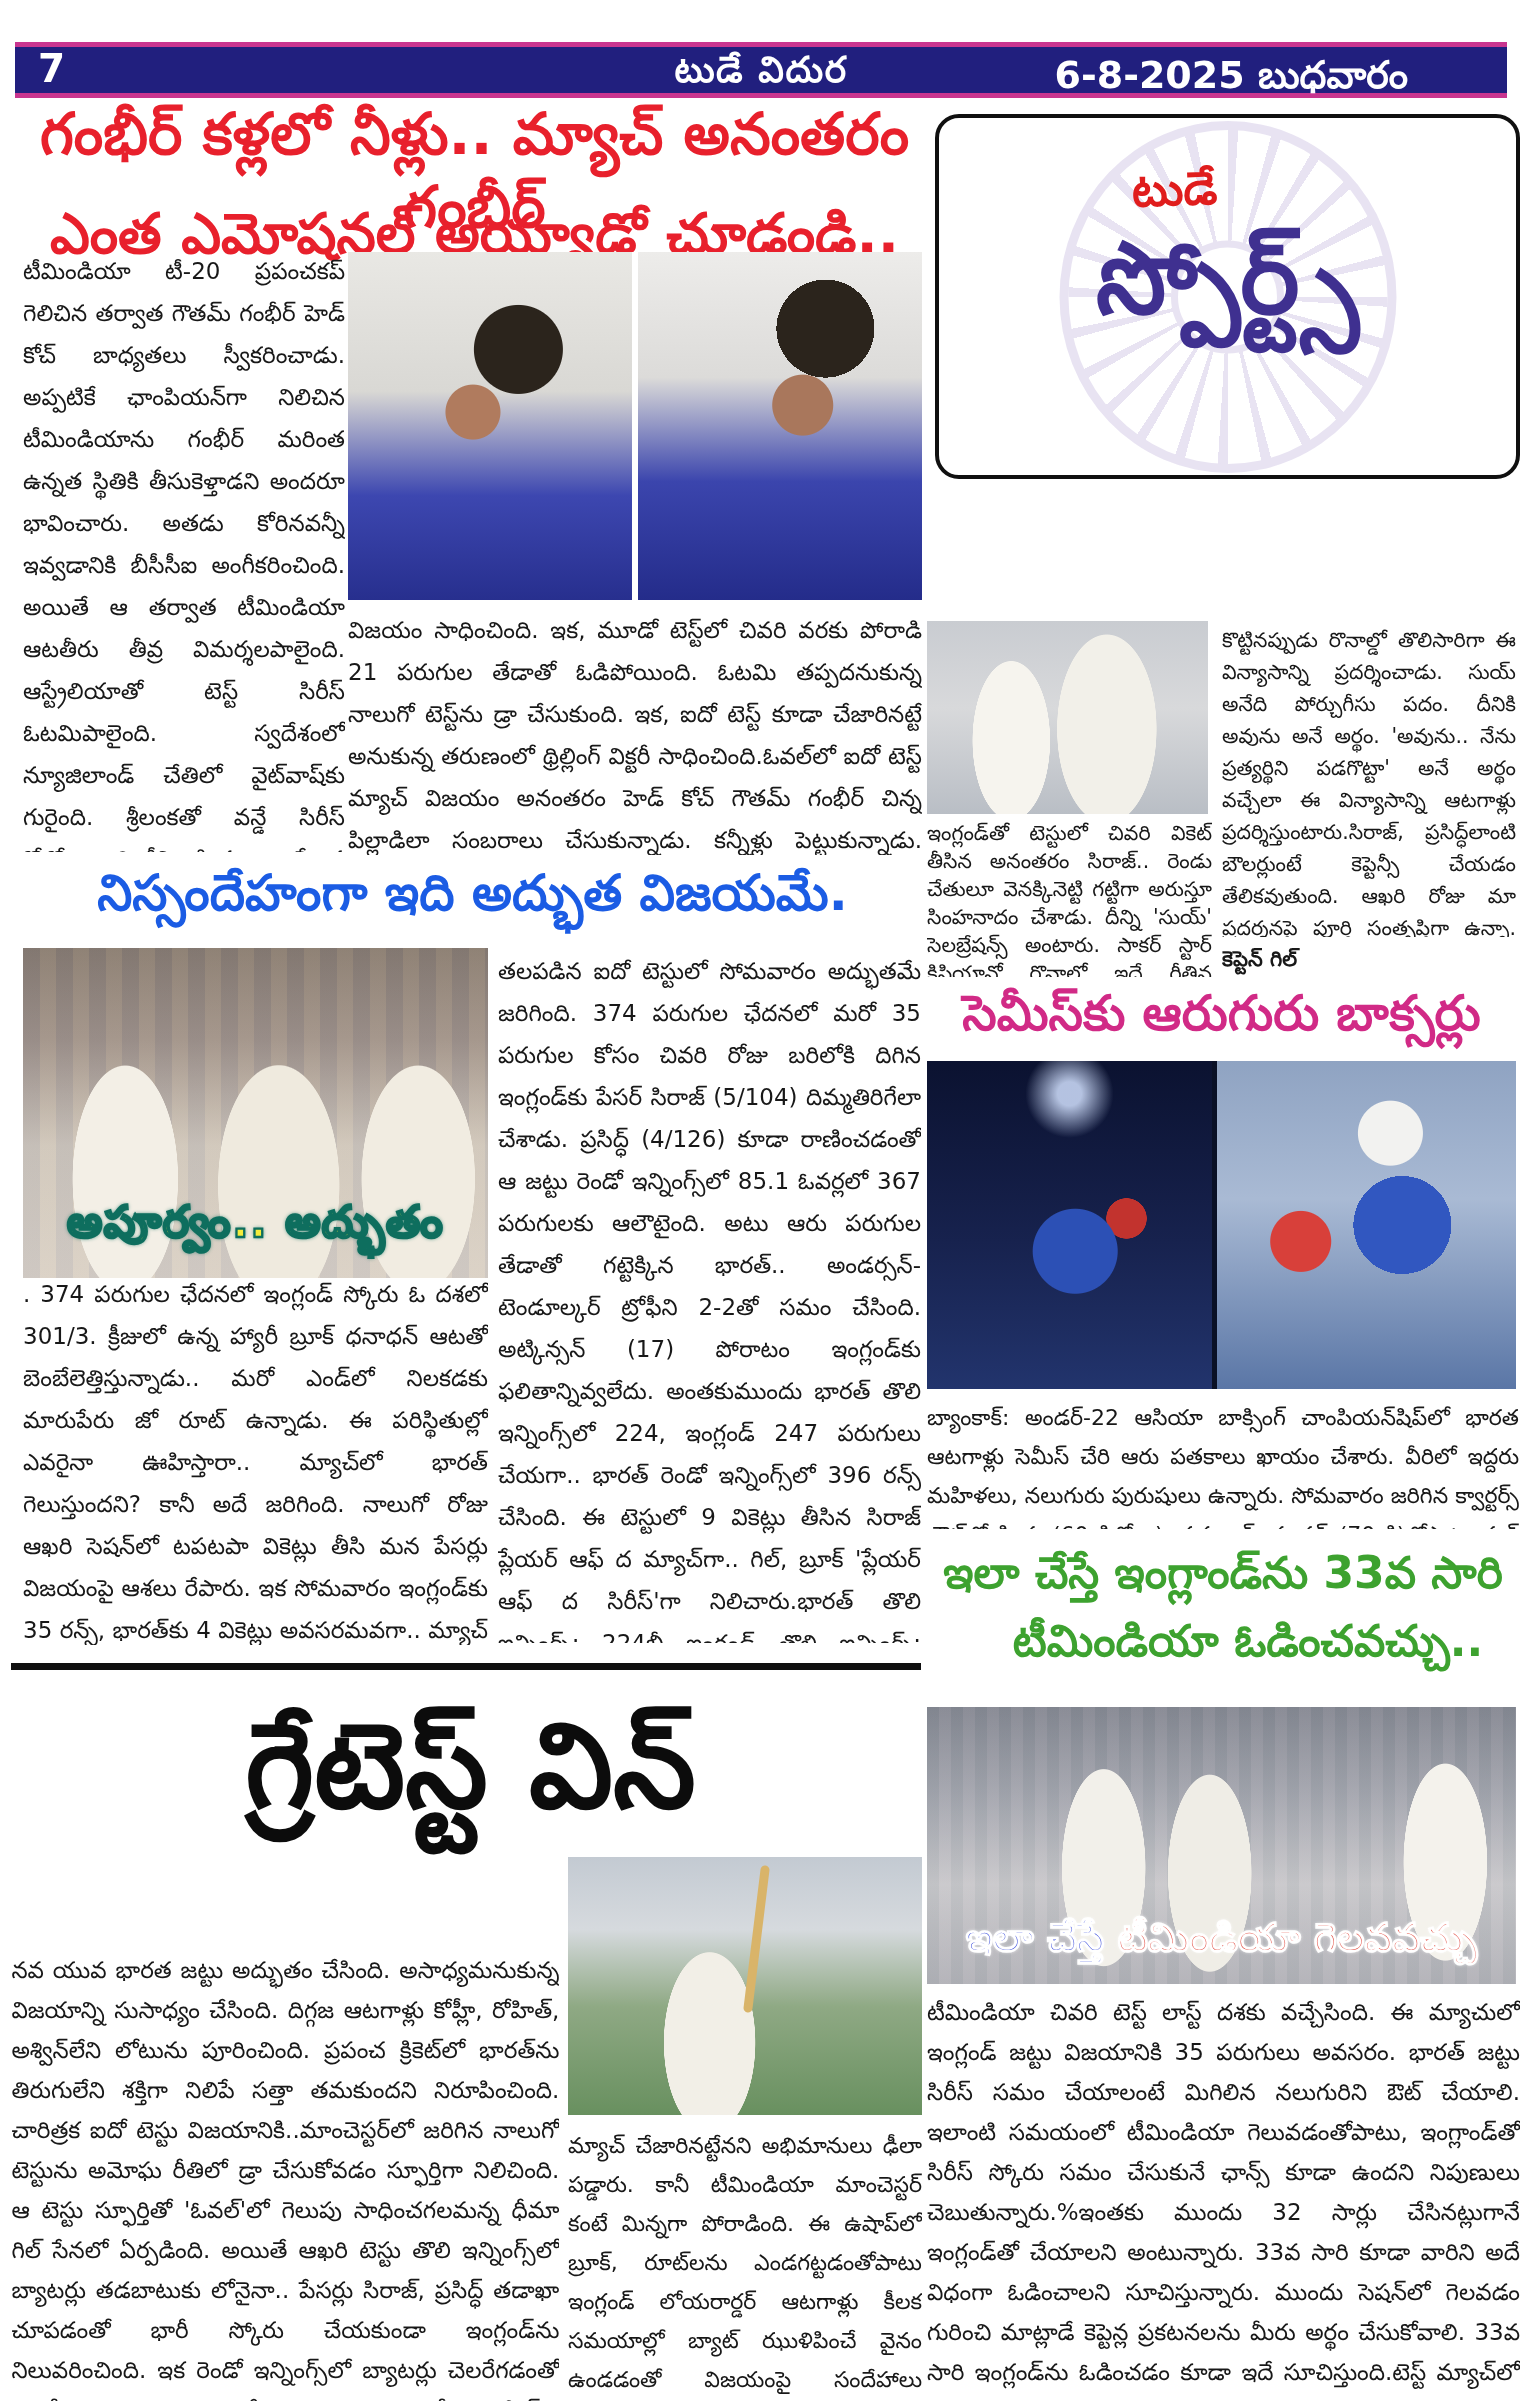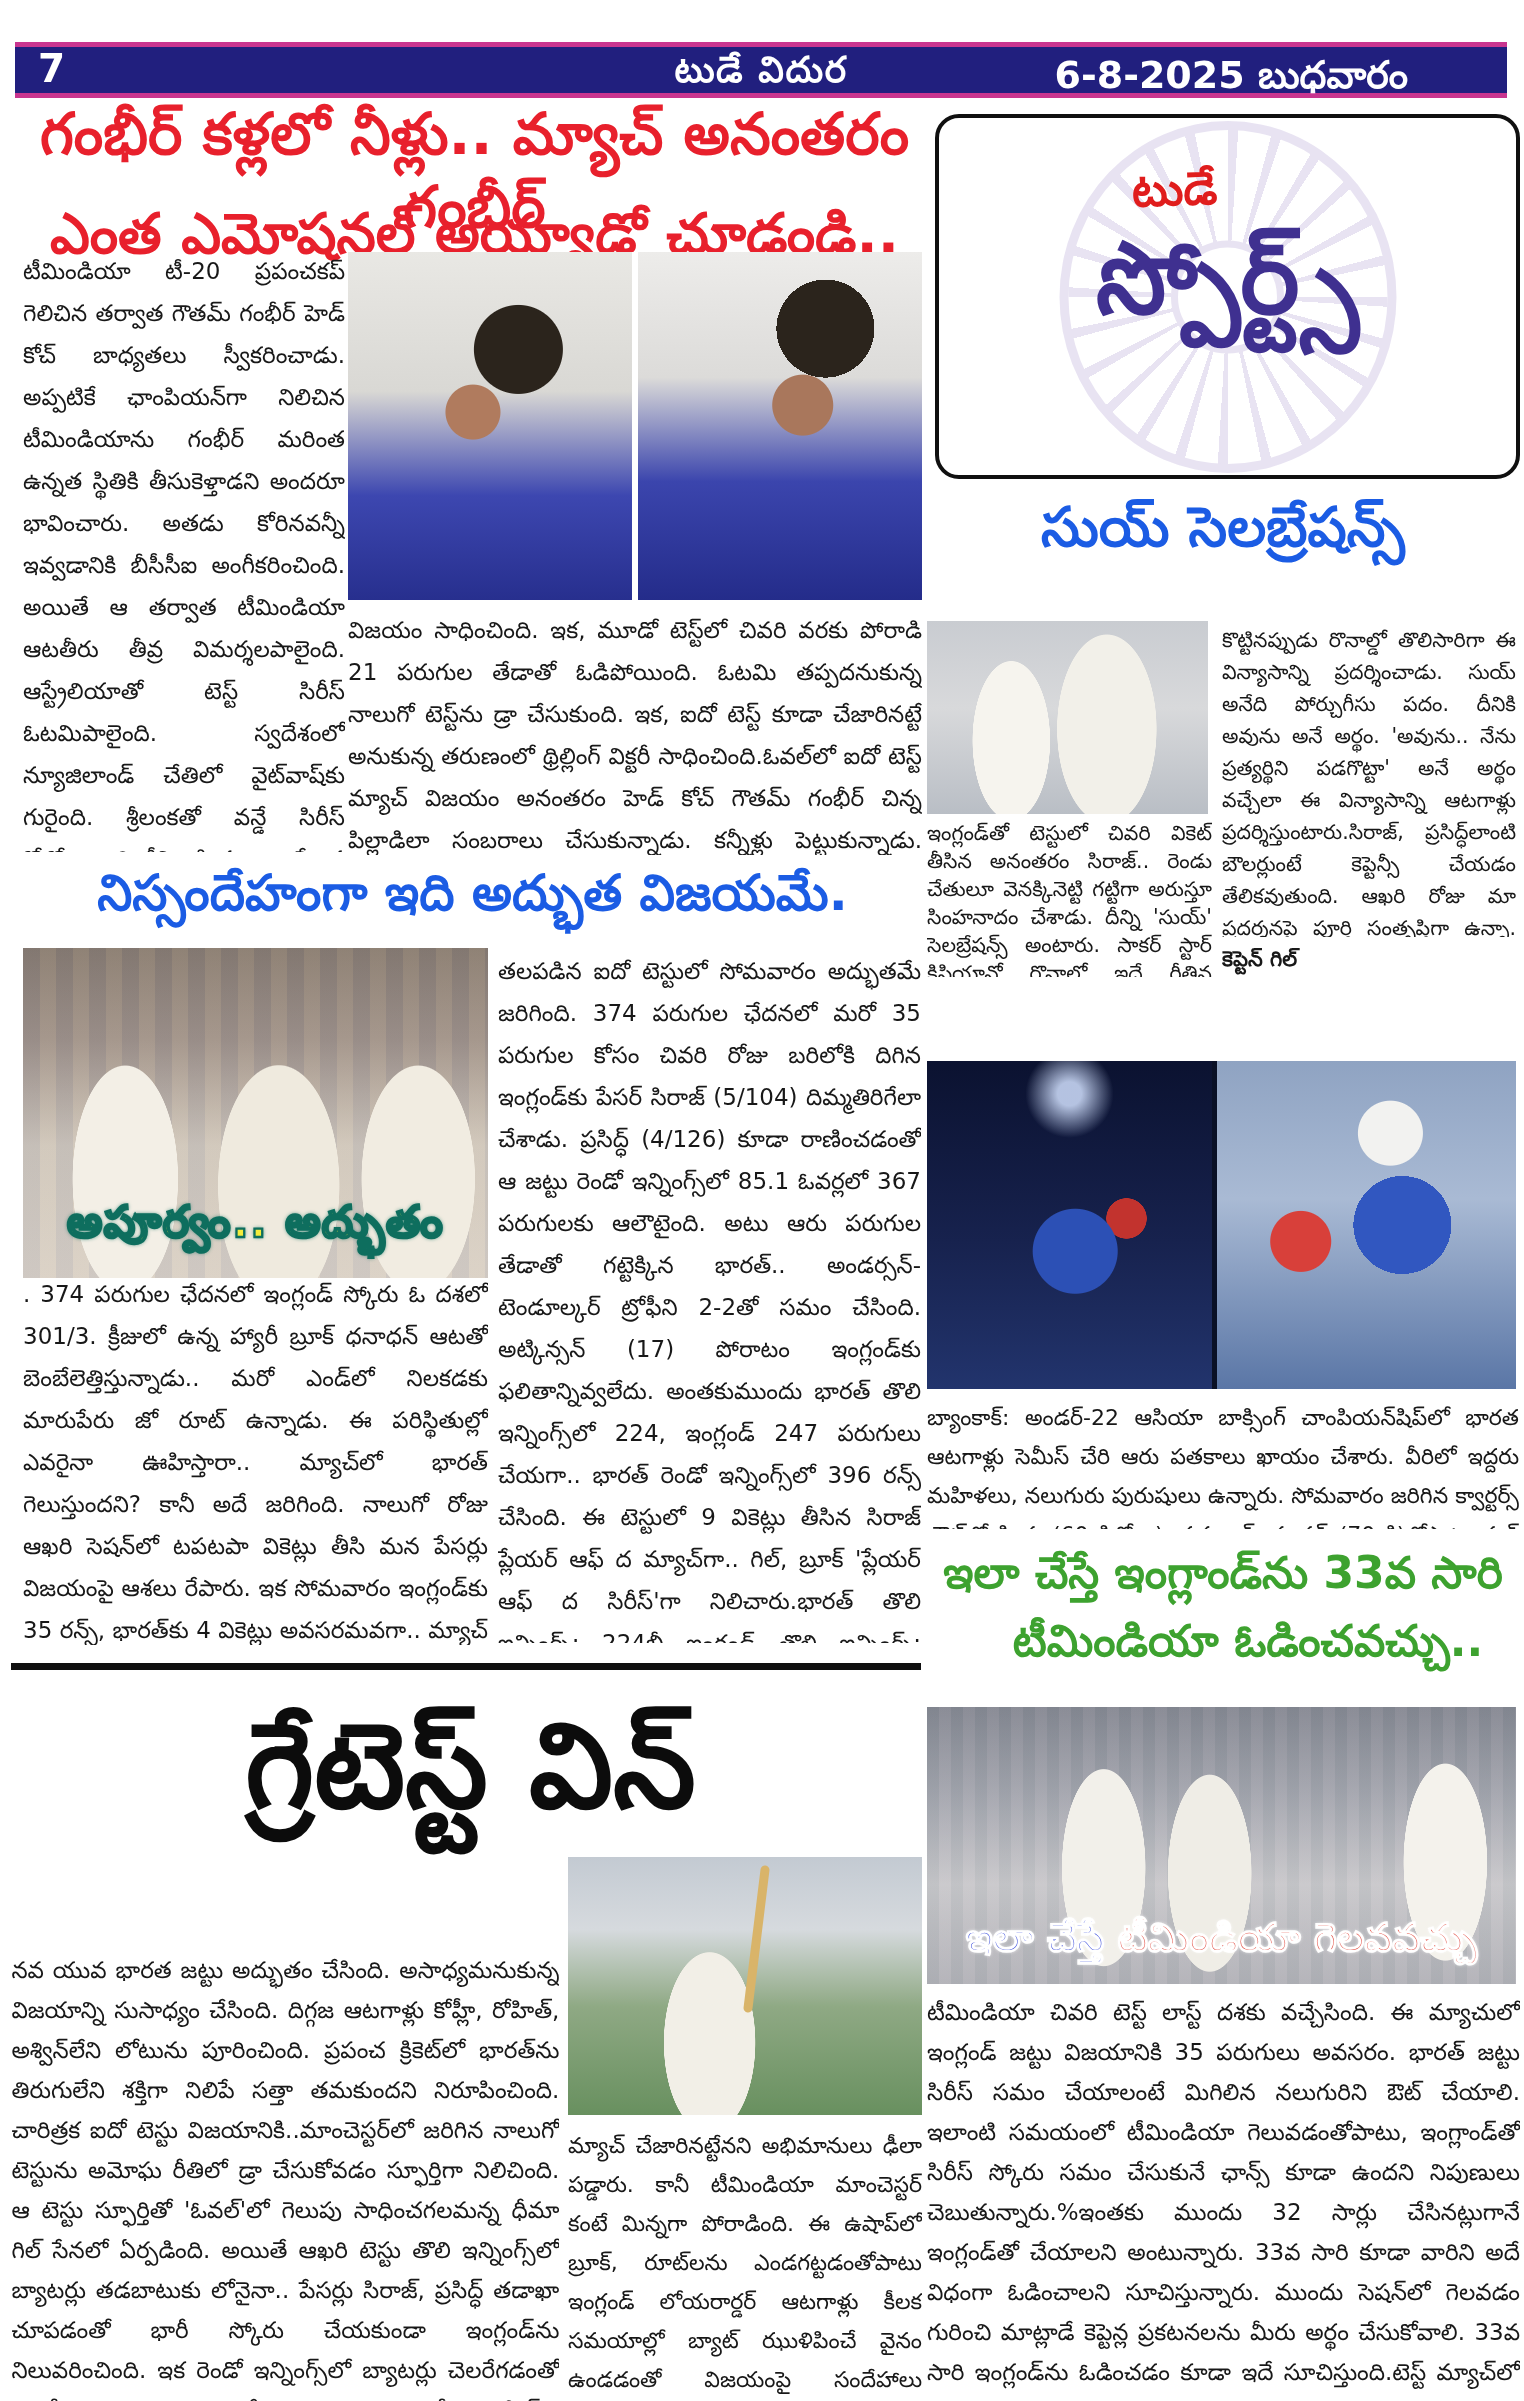--- a/index.html
+++ b/index.html
@@ -131,33 +131,33 @@
     <div class="panel pB"></div>
   </div>
   <div class="body-txt gambhir-c2">విజయం సాధించింది. ఇక, మూడో టెస్ట్‌లో చివరి వరకు పోరాడి 21 పరుగుల తేడాతో ఓడిపోయింది. ఓటమి తప్పదనుకున్న నాలుగో టెస్ట్‌ను డ్రా చేసుకుంది. ఇక, ఐదో టెస్ట్ కూడా చేజారినట్టే అనుకున్న తరుణంలో థ్రిల్లింగ్ విక్టరీ సాధించింది.ఓవల్‌లో ఐదో టెస్ట్ మ్యాచ్ విజయం అనంతరం హెడ్ కోచ్ గౌతమ్ గంభీర్ చిన్న పిల్లాడిలా సంబరాలు చేసుకున్నాడు. కన్నీళ్లు పెట్టుకున్నాడు. సహచరులను హత్తుకుని ఎమోషనల్ అయ్యాడు. నిజానికి గంభీర్ ఎలాంటి భావోద్వేగాలనూ ప్రదర్శించాడు. అయితే ఈ సిరీస్ ఓడిపోతే భవిష్యత్తు ప్రశ్నార్థకమవుతోందనే వార్తలు వస్తున్న నేపథ్యంలో గంభీర్ ఎమోషనల్ అయ్యాడు. ఆ వీడియో ప్రస్తుతం సోషల్ మీడియాలో వైరల్‌గా మారింది.</div>
 
   <div class="logo-box">
     <div class="wheel"></div>
     <div class="logo-top">టుడే</div>
     <div class="logo-main">స్పోర్ట్స్</div>
   </div>
 
-  <div class="hl blue siuu-hl">సుయ్ సెలబ్రేషన్స్</div>
   <div class="photo siraj-photo"></div>
   <div class="body-txt siuu-left">ఇంగ్లండ్‌తో టెస్టులో చివరి వికెట్ తీసిన అనంతరం సిరాజ్.. రెండు చేతులూ వెనక్కినెట్టి గట్టిగా అరుస్తూ సింహనాదం చేశాడు. దీన్ని 'సుయ్' సెలబ్రేషన్స్ అంటారు. సాకర్ స్టార్ క్రిస్టియానో రొనాల్డో ఇదే రీతిన సెలబ్రేట్ చేసుకుంటాడు. 2013లో ఓ మ్యాచ్‌లో గోల్</div>
   <div class="body-txt siuu-right">కొట్టినప్పుడు రొనాల్డో తొలిసారిగా ఈ విన్యాసాన్ని ప్రదర్శించాడు. సుయ్ అనేది పోర్చుగీసు పదం. దీనికి అవును అనే అర్థం. 'అవును.. నేను ప్రత్యర్థిని పడగొట్టా' అనే అర్థం వచ్చేలా ఈ విన్యాసాన్ని ఆటగాళ్లు ప్రదర్శిస్తుంటారు.సిరాజ్, ప్రసిద్ధ్‌లాంటి బౌలర్లుంటే కెప్టెన్సీ చేయడం తేలికవుతుంది. ఆఖరి రోజు మా ప్రదర్శనపై పూర్తి సంతృప్తిగా ఉన్నా. నిజానికి ఇరు జట్లు గ్రేడ్ 'ఎ' క్రికెట్ ఆడాయి. మేం గెలుస్తామన్న నమ్మకం నాలుగో రోజే కలిగింది. ఎందుకంటే ఒత్తిడి ఉన్నది వారిపైనే.</div>
   <div class="body-txt siuu-attrib">కెప్టెన్ గిల్</div>
 
   <div class="hl blue victory-hl">నిస్సందేహంగా ఇది అద్భుత విజయమే.</div>
   <div class="photo team-photo">
     <div class="cap-team">అపూర్వం.. అద్భుతం</div>
   </div>
   <div class="body-txt victory-left">. 374 పరుగుల ఛేదనలో ఇంగ్లండ్ స్కోరు ఓ దశలో 301/3. క్రీజులో ఉన్న హ్యారీ బ్రూక్ ధనాధన్ ఆటతో బెంబేలెత్తిస్తున్నాడు.. మరో ఎండ్‌లో నిలకడకు మారుపేరు జో రూట్ ఉన్నాడు. ఈ పరిస్థితుల్లో ఎవరైనా ఊహిస్తారా.. మ్యాచ్‌లో భారత్ గెలుస్తుందని? కానీ అదే జరిగింది. నాలుగో రోజు ఆఖరి సెషన్‌లో టపటపా వికెట్లు తీసి మన పేసర్లు విజయంపై ఆశలు రేపారు. ఇక సోమవారం ఇంగ్లండ్‌కు 35 రన్స్, భారత్‌కు 4 వికెట్లు అవసరమవగా.. మ్యాచ్ ఏ వైపునకో అనే ఉత్కంఠ అందరిలోనూ నెలకొంది. ఓ దశలో ఇంగ్లండ్ వైపే మొగ్గు కనిపించినా.. మహ్మద్ సిరాజ్ గేమ్ చేంజర్‌గా మారాడు. పాత బంతితోనే సూపర్ స్వింగ్‌ను రాబడుతూ.. బుల్లెట్‌లాంటి యార్కర్లతో వికెట్లు తీసి ఇంగ్లండ్ పతనాన్ని శాసించాడు. అంతే.. చేయి దాటిందనుకున్న మ్యాచ్ భారత్ ఖాతాలో చేరింది. సిరీస్ 2-2తో సమమైంది.లండన్: భారత్-ఇంగ్లండ్ జట్ల మధ్య జరిగిన ఐదు టెస్టుల సిరీస్‌కు అదిరే ముగింపు. సిరీస్ కోసం ఆతిథ్య జట్టు.. సమం కోసం గిల్ సేన నువ్వా నేనా అనే రీతిలో</div>
   <div class="body-txt victory-mid">తలపడిన ఐదో టెస్టులో సోమవారం అద్భుతమే జరిగింది. 374 పరుగుల ఛేదనలో మరో 35 పరుగుల కోసం చివరి రోజు బరిలోకి దిగిన ఇంగ్లండ్‌కు పేసర్ సిరాజ్ (5/104) దిమ్మతిరిగేలా చేశాడు. ప్రసిద్ధ్ (4/126) కూడా రాణించడంతో ఆ జట్టు రెండో ఇన్నింగ్స్‌లో 85.1 ఓవర్లలో 367 పరుగులకు ఆలౌటైంది. అటు ఆరు పరుగుల తేడాతో గట్టెక్కిన భారత్.. అండర్సన్-టెండూల్కర్ ట్రోఫీని 2-2తో సమం చేసింది. అట్కిన్సన్ (17) పోరాటం ఇంగ్లండ్‌కు ఫలితాన్నివ్వలేదు. అంతకుముందు భారత్ తొలి ఇన్నింగ్స్‌లో 224, ఇంగ్లండ్ 247 పరుగులు చేయగా.. భారత్ రెండో ఇన్నింగ్స్‌లో 396 రన్స్ చేసింది. ఈ టెస్టులో 9 వికెట్లు తీసిన సిరాజ్ ప్లేయర్ ఆఫ్ ద మ్యాచ్‌గా.. గిల్, బ్రూక్ 'ప్లేయర్ ఆఫ్ ద సిరీస్'గా నిలిచారు.భారత్ తొలి ఇన్నింగ్స్: 224బీ ఇంగ్లండ్ తొలి ఇన్నింగ్స్: 247బీ భారత్ రెండో ఇన్నింగ్స్: 396బీ ఇంగ్లండ్ రెండో ఇన్నింగ్స్: క్రాలే (బి) సిరాజ్ 14, డకెట్ (సి) రాహుల్ (బి) ప్రసిద్ధ్ 54, పోప్ (ఎల్బీ) సిరాజ్ 27, రూట్ (సి) జురెల్ (బి) ప్రసిద్ధ్ 105, బ్రూక్ (సి) సిరాజ్ (బి) ఆకాశ్ 111, బెథెల్ (బి) ప్రసిద్ధ్ 5, స్మిత్ (సి) జురెల్ (బి) సిరాజ్ 2, ఒవర్టన్ (ఎల్బీ) సిరాజ్ 9, అట్కిన్సన్ (బి) సిరాజ్ 17బీ టంగ్ (బి) ప్రసిద్ధ్ 0బీ వోక్స్ (నాటౌట్) 0బీ ఎక్స్‌ట్రాలు: 23బీ మొత్తం: 85.1 ఓవర్లలో 367 ఆలౌట్‌బీ వికెట్ల పతనం: 1-50, 2-82, 3-106, 4-301, 5-332, 6-337, 7-347, 8-354, 9-357, 10-367. బౌలింగ్: ఆకాశ్ దీప్ 20-4-85-1, ప్రసిద్ధ్ కృష్ణ 27-3-126-4, సిరాజ్ 30.1-6-104-5, సుందర్ 4-0-19-0, జడేజా 4-0-22-0.</div>
 
+  <div class="hl magenta boxing-hl">సెమీస్‌కు ఆరుగురు బాక్సర్లు</div>
   <div class="photo boxing-photo">
     <div class="bA"></div>
     <div class="bB"></div>
   </div>
   <div class="body-txt boxing-body">బ్యాంకాక్: అండర్-22 ఆసియా బాక్సింగ్ చాంపియన్‌షిప్‌లో భారత ఆటగాళ్లు సెమీస్ చేరి ఆరు పతకాలు ఖాయం చేశారు. వీరిలో ఇద్దరు మహిళలు, నలుగురు పురుషులు ఉన్నారు. సోమవారం జరిగిన క్వార్టర్స్ బౌట్‌లో ప్రియ (60 కిలోలు), పరంజల్ యాదవ్ (70 కి)తోపాటు హర్ష్ (60 కి), నీరజ్ (75 కి), రాకీ చౌదరి (85 కి), ఇషాన్ (90 కి) గెలిచి సెమీసకు చేరుకొన్నారు.</div>
 
   <div class="hl green eng-hl1">ఇలా చేస్తే ఇంగ్లాండ్‌ను 33వ సారి</div>
   <div class="hl green eng-hl2">టీమిండియా ఓడించవచ్చు..</div>
   <div class="photo eng-photo">
     <div class="cap-eng">

